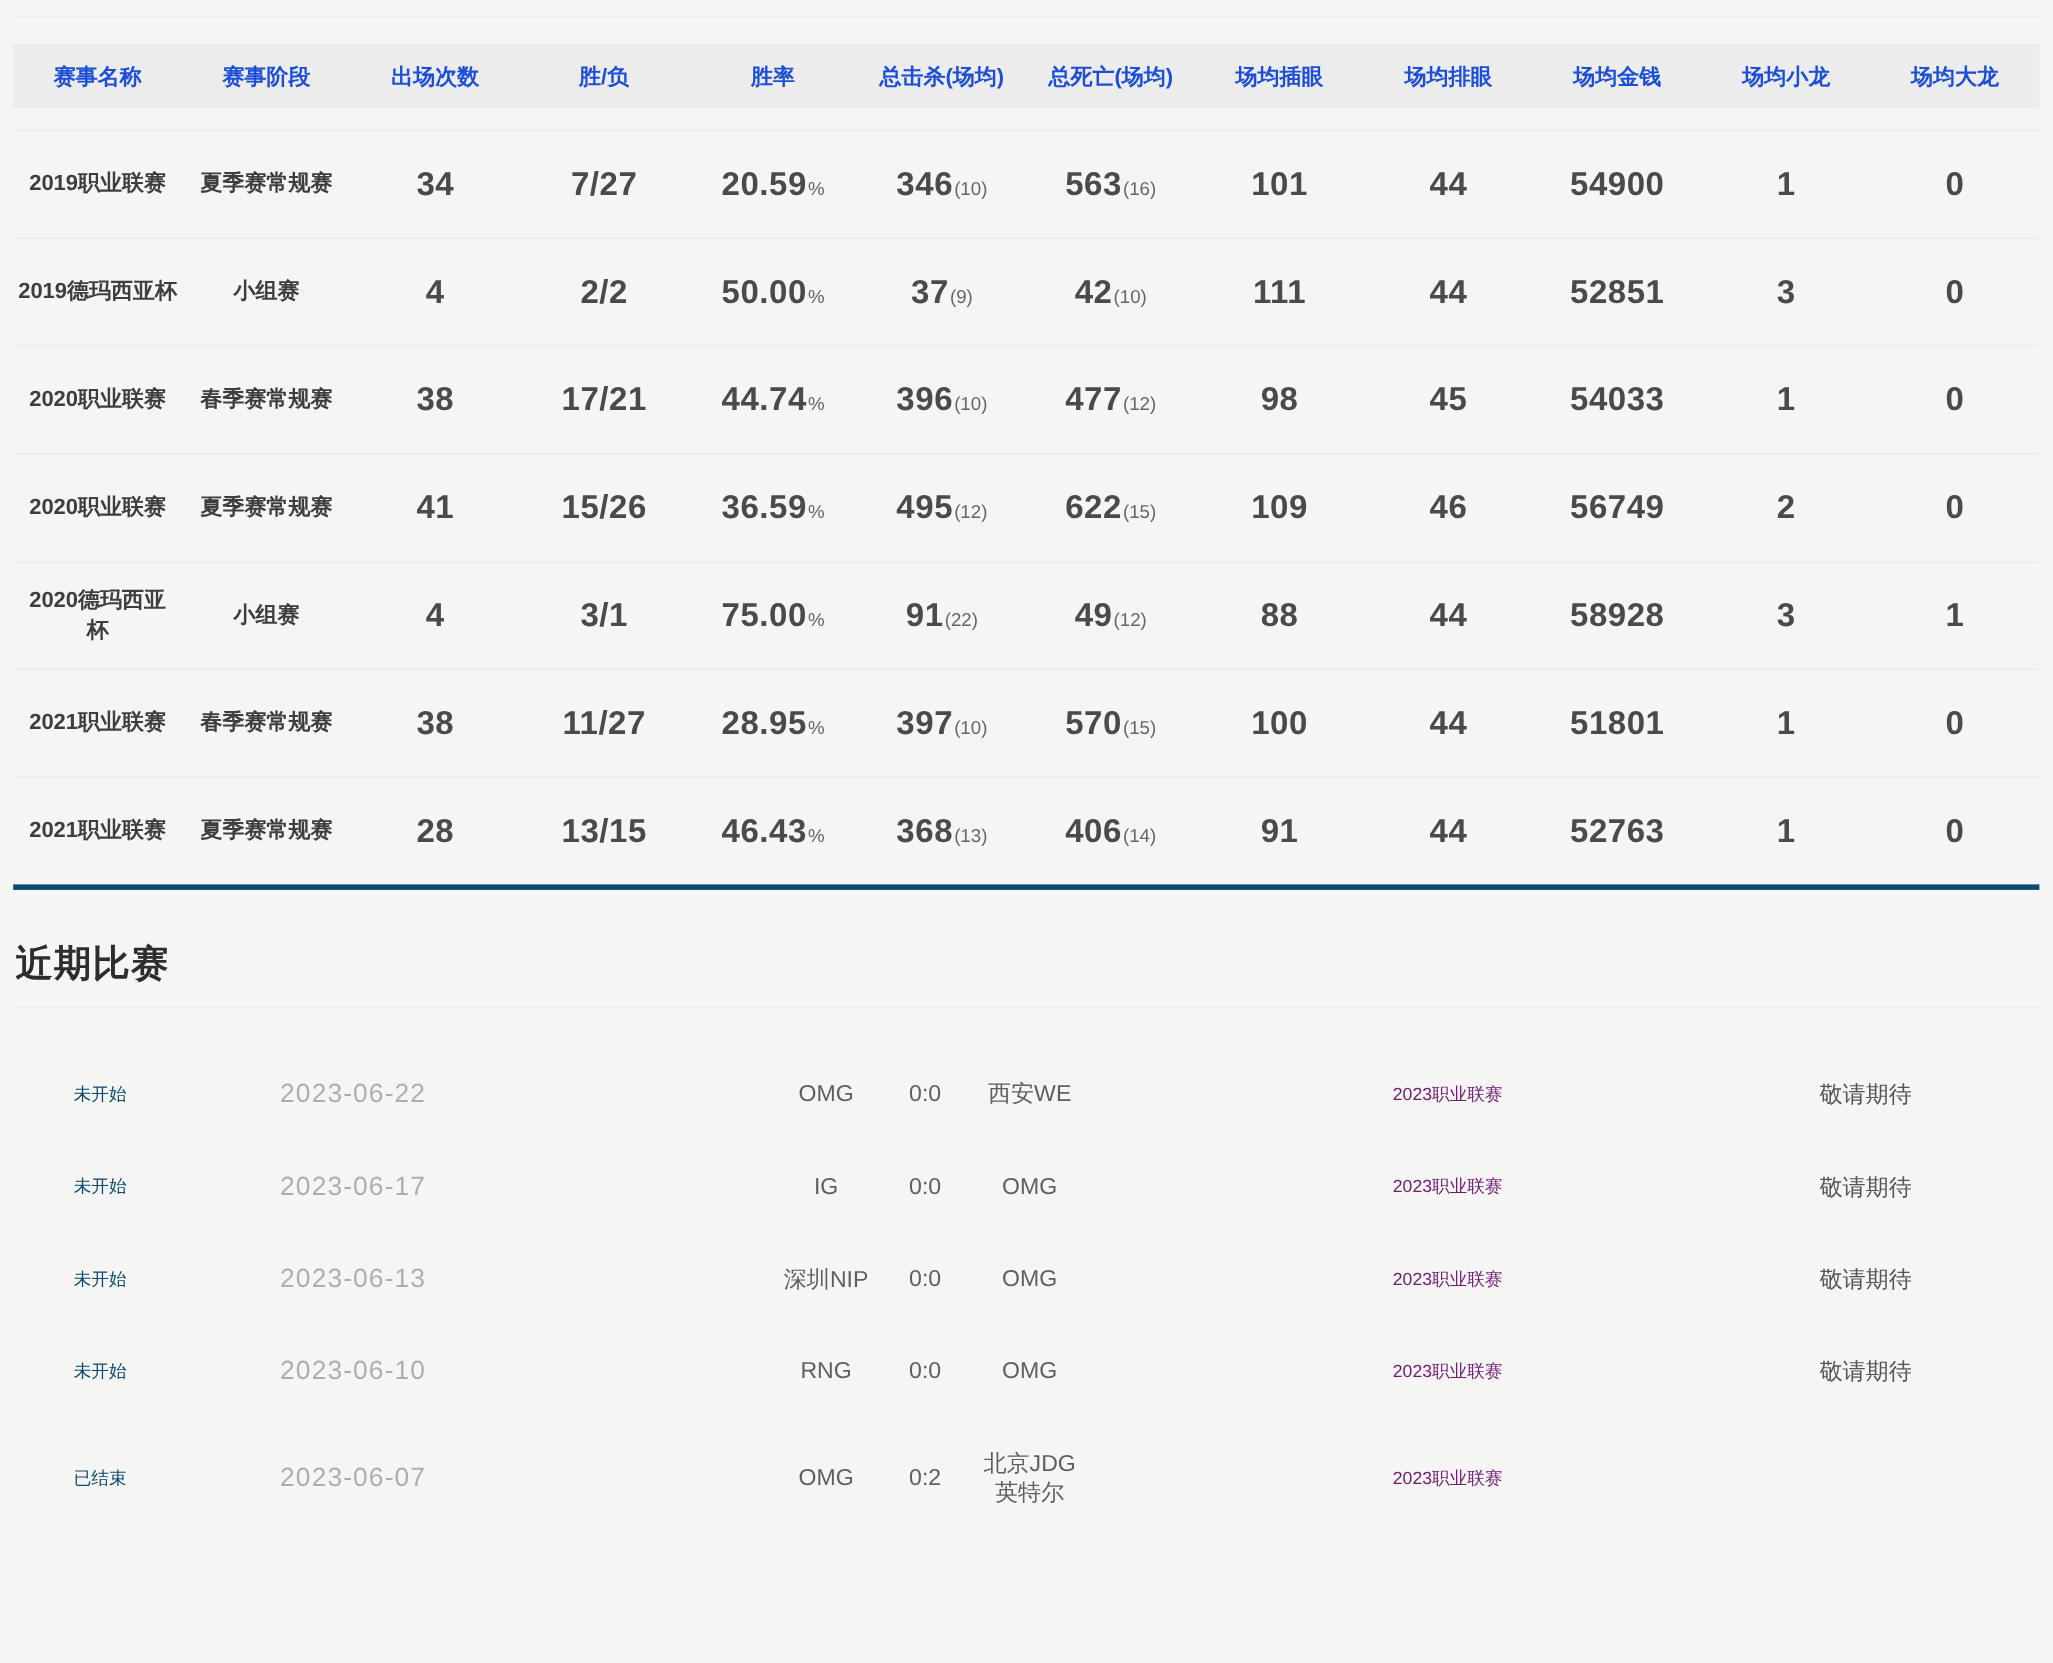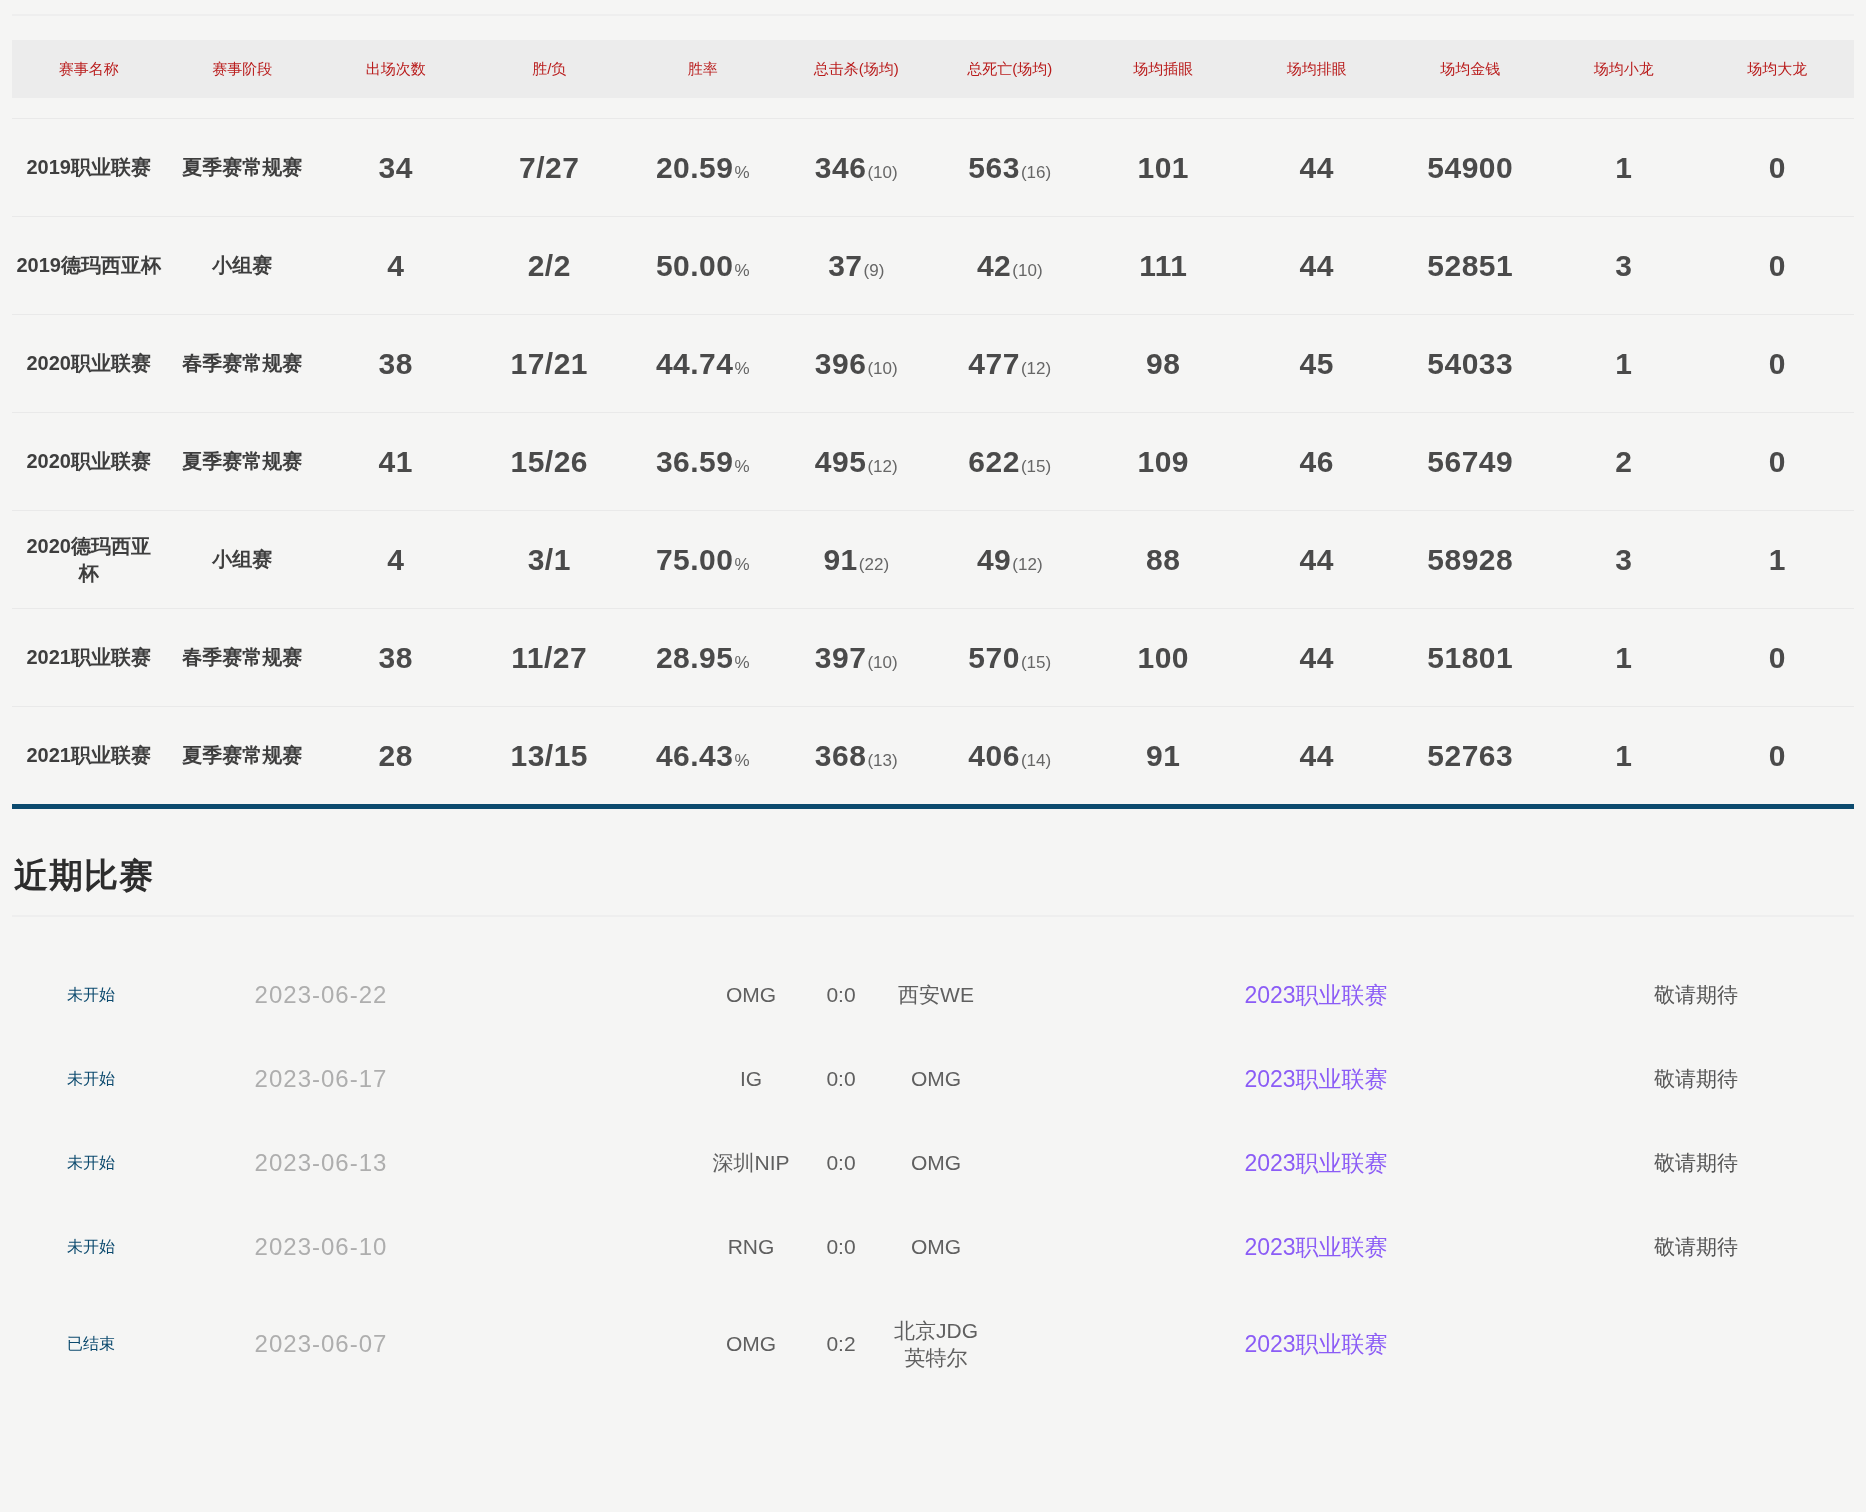--- a/index.html
+++ b/index.html
@@ -6,21 +6,21 @@
   html,body { width:1866px; background:#f5f5f4; font-family:"Liberation Sans","DejaVu Sans",sans-serif; color:#333; }
   body { height:1512px; overflow:hidden; }
 
   .section-title { font-size:34px; font-weight:700; color:#2d2d2d; padding:26px 14px 0; letter-spacing:1px; }
   .section-title.second { padding-top:44px; }
 
   
   .stats-wrap { margin:14px 12px 0; border-top:2px solid #eeeeee; padding-top:24px; }
   .stats-header { display:flex; align-items:center; height:58px; background:#ececec; }
   .stats-cell { flex:1 1 0; text-align:center; }
-  .stats-header .stats-cell { font-size:15px; color:#b91c1c; }
+  .stats-header .stats-cell { font-size:20px; color:#1d4ed8;font-weight:bold; }
   .stats-rows { margin-top:20px; border-bottom:5px solid #0c4a6e; }
   .stats-row { display:flex; align-items:center; height:98px; border-top:1px solid #e9e9e9; }
   .cell-txt { font-size:20px; font-weight:700; color:#3e3e3e; line-height:1.35; white-space:pre-line; }
   .num { font-size:30px; font-weight:700; color:#4a4a4a; letter-spacing:0.5px; }
   .sub, .unit { font-size:17px; color:#666; font-weight:400; margin-left:1px; }
 
   
   .match-wrap { margin:16px 12px 0; border-top:2px solid #eeeeee; padding:36px 0 0 24px; }
   .match-header { display:flex; align-items:center; height:48px; font-size:21px; font-weight:700; color:#5d5d5d; }
   .m-status { width:110px; text-align:center; }
@@ -33,21 +33,21 @@
   .m-result-h { width:560px; }
   .m-result-h span { display:block; margin-left:210px; width:280px; text-align:center; }
   .m-event { width:520px; text-align:center; }
   .m-watch { width:240px; text-align:center; }
 
   .match-row { display:flex; align-items:center; height:84px; }
   .match-row.tall { height:110px; }
   .match-row .m-status { font-size:16px; color:#0c4a6e; }
   .match-row .m-time { font-size:24px; color:#aeaeae; letter-spacing:1px; }
   .match-row .m-left, .match-row .m-score, .match-row .m-right { font-size:21px; color:#5f5f5f; }
-  .match-row .m-event { font-size:23px; color:#8b5cf6; }
+  .match-row .m-event { font-size:16px; color:#701a75; }
   .match-row .m-watch { font-size:21px; color:#555; }
   .watch-btn { display:inline-block; min-width:176px; height:58px; border:2px solid #c39b5c; border-radius:2px;
                background:transparent; color:#c39b5c; font-size:21px; font-family:inherit; cursor:pointer; padding:0 12px; }
 </style>
 </head>
 <body>
 
 <main>
 
   <section>

